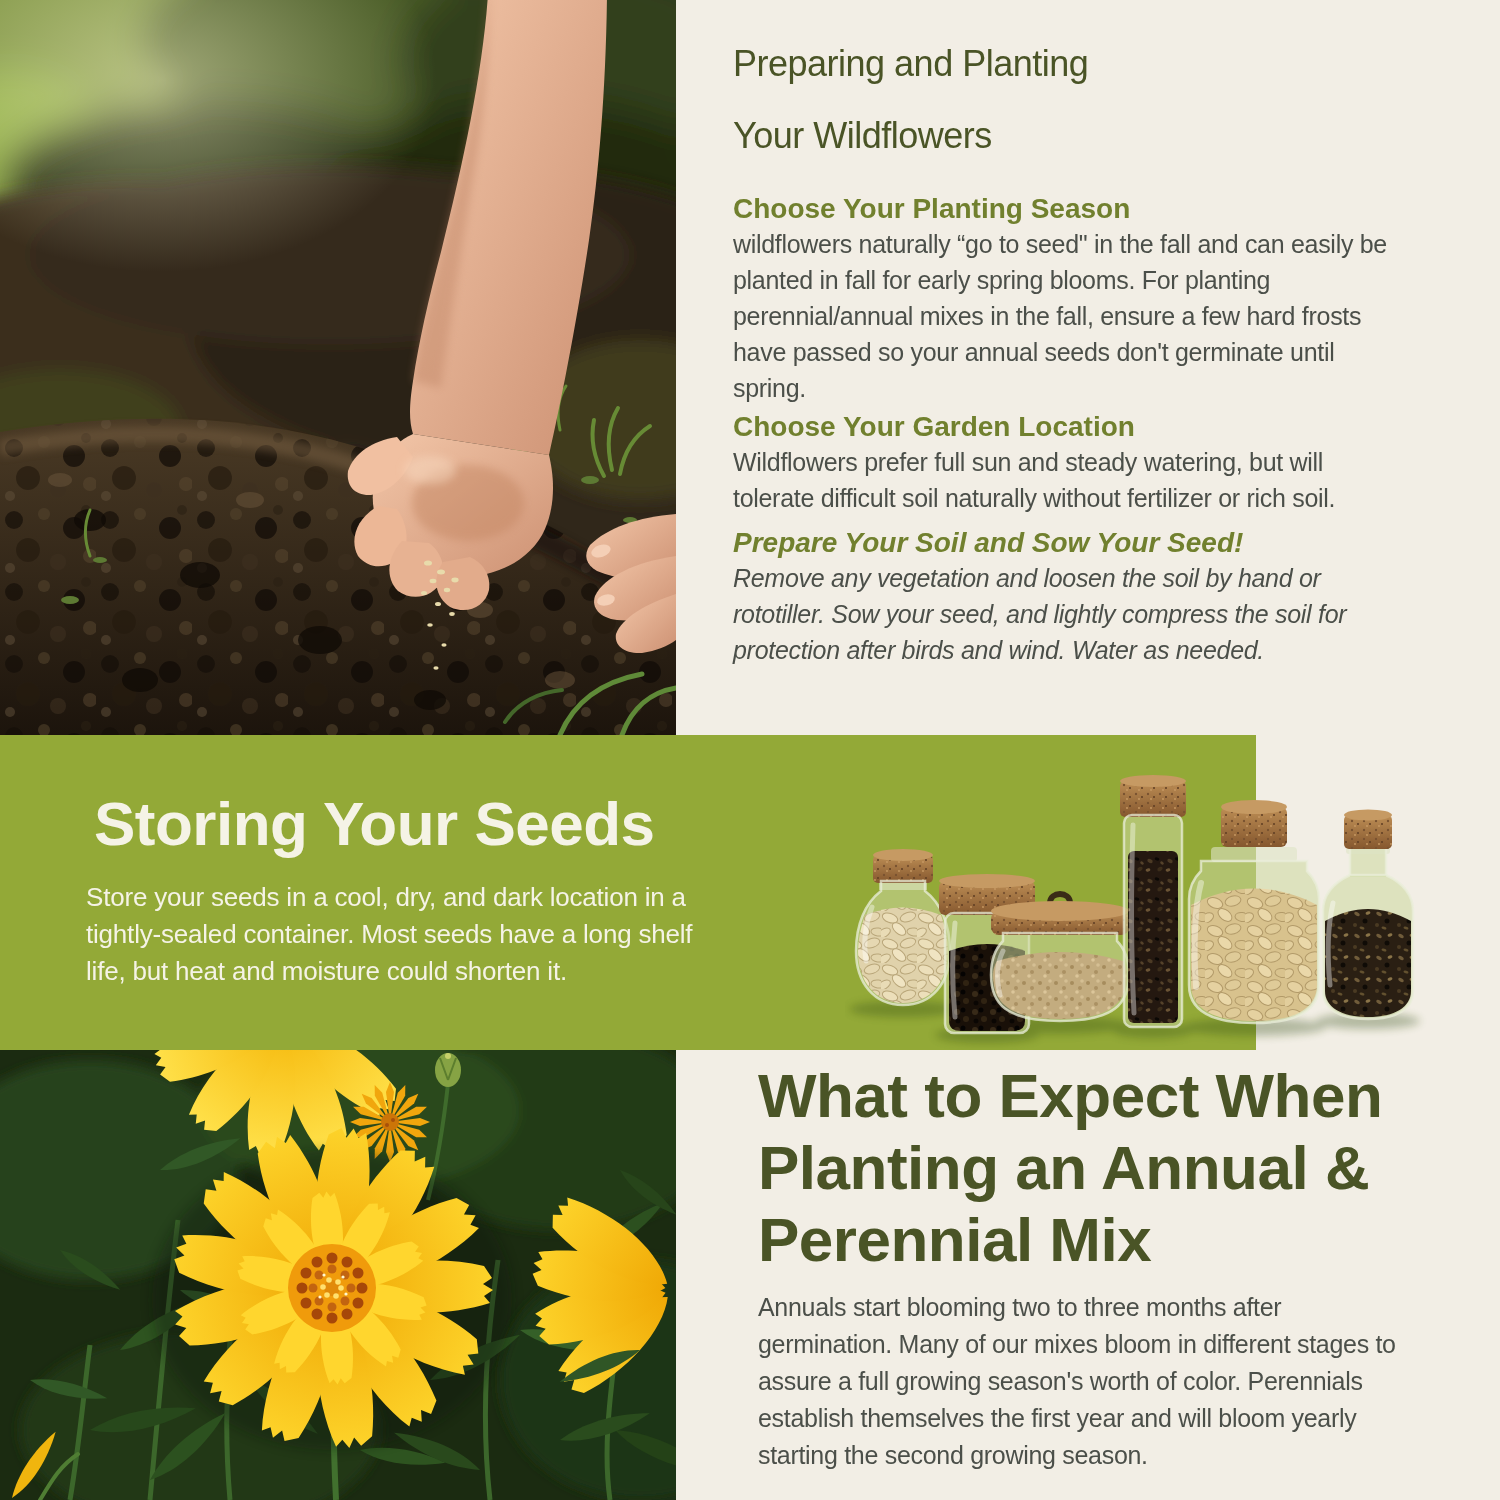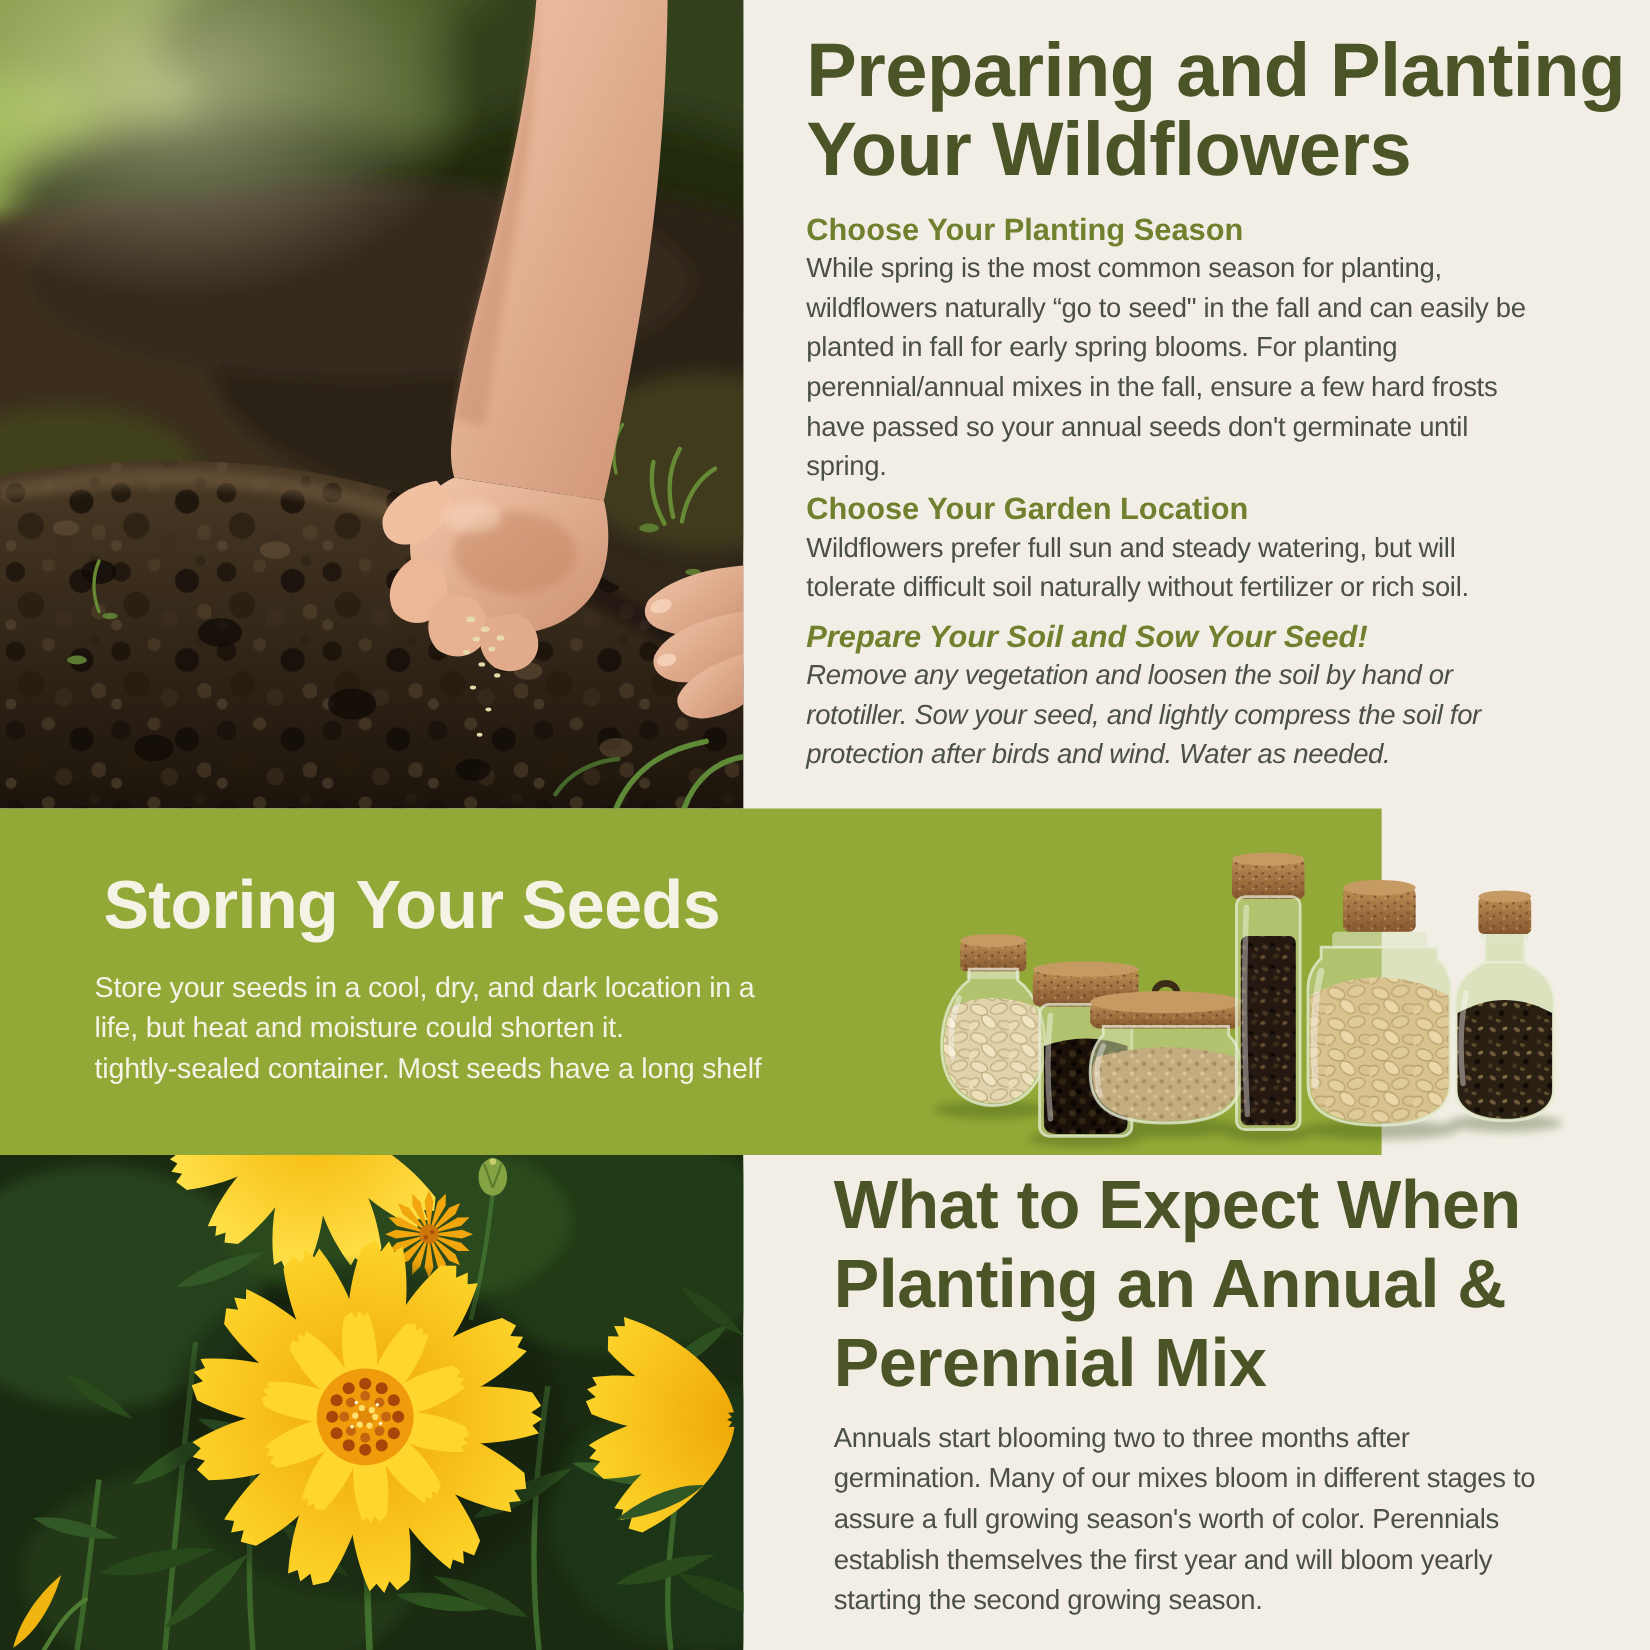--- a/index.html
+++ b/index.html
@@ -10,21 +10,21 @@
   }
   .photo{position:absolute;overflow:hidden;}
   .photo svg{display:block;width:100%;height:100%;}
   .photo-top{left:0;top:0;width:676px;height:735px;}
   .photo-bottom{left:0;top:1050px;width:676px;height:450px;}
 
   .panel{position:absolute;box-sizing:border-box;background:var(--cream,#f2eee5);}
   .top-panel{left:676px;top:0;width:824px;height:735px;padding:28px 18px 0 57px;}
   .bottom-panel{left:701px;top:1050px;width:824px;height:450px;padding:10px 18px 0 57px;}
 
-  .h1{font-size:69px;line-height:72px;font-weight:bold;letter-spacing:-0.5px;
+  .h1{font-size:36px;line-height:72px;font-weight:normal;letter-spacing:-0.5px;
       color:var(--dark-olive,#4a5426);margin:0;}
   .h2{font-size:62px;line-height:72px;font-weight:bold;letter-spacing:-0.5px;
       color:var(--dark-olive,#4a5426);margin:0;}
   .subhead{font-size:28px;line-height:34px;font-weight:bold;
       color:var(--olive,#71802e);margin:0;}
   .body{font-size:25px;line-height:36px;letter-spacing:-0.3px;
       color:var(--body-text,#4b4f49);margin:0;}
   .sect-1{margin-top:20px;}
   .sect-2{margin-top:4px;}
   .sect-3{margin-top:10px;font-style:italic;}
@@ -184,21 +184,20 @@
 
   <section class="panel top-panel">
     <h1 class="h1">
         <div>Preparing and Planting</div>
         <div>Your Wildflowers</div>
       </h1>
 
     <div class="sect-1">
       <h3 class="subhead">Choose Your Planting Season</h3>
       <div class="body">
-          <div>While spring is the most common season for planting,</div>
           <div>wildflowers naturally “go to seed" in the fall and can easily be</div>
           <div>planted in fall for early spring blooms. For planting</div>
           <div>perennial/annual mixes in the fall, ensure a few hard frosts</div>
           <div>have passed so your annual seeds don't germinate until</div>
           <div>spring.</div>
         </div>
     </div>
 
     <div class="sect-2">
       <h3 class="subhead">Choose Your Garden Location</h3>
@@ -216,22 +215,22 @@
           <div>protection after birds and wind. Water as needed.</div>
         </div>
     </div>
   </section>
 
   <section class="band">
     <div class="band-inner">
       <h2 class="band-title">Storing Your Seeds</h2>
       <div class="band-body">
           <div>Store your seeds in a cool, dry, and dark location in a</div>
+          <div>tightly-sealed container. Most seeds have a long shelf</div>
           <div>life, but heat and moisture could shorten it.</div>
-          <div>tightly-sealed container. Most seeds have a long shelf</div>
         </div>
     </div>
 
     <div class="jars" aria-label="Six cork-topped glass jars filled with different seeds">
       <svg viewBox="0 0 655 295">
         <defs>
           <linearGradient id="jrCork" x1="0" y1="0" x2="0" y2="1">
             <stop offset="0" stop-color="#bd8e55"></stop>
               <stop offset="1" stop-color="#85572e"></stop>
           </linearGradient>

